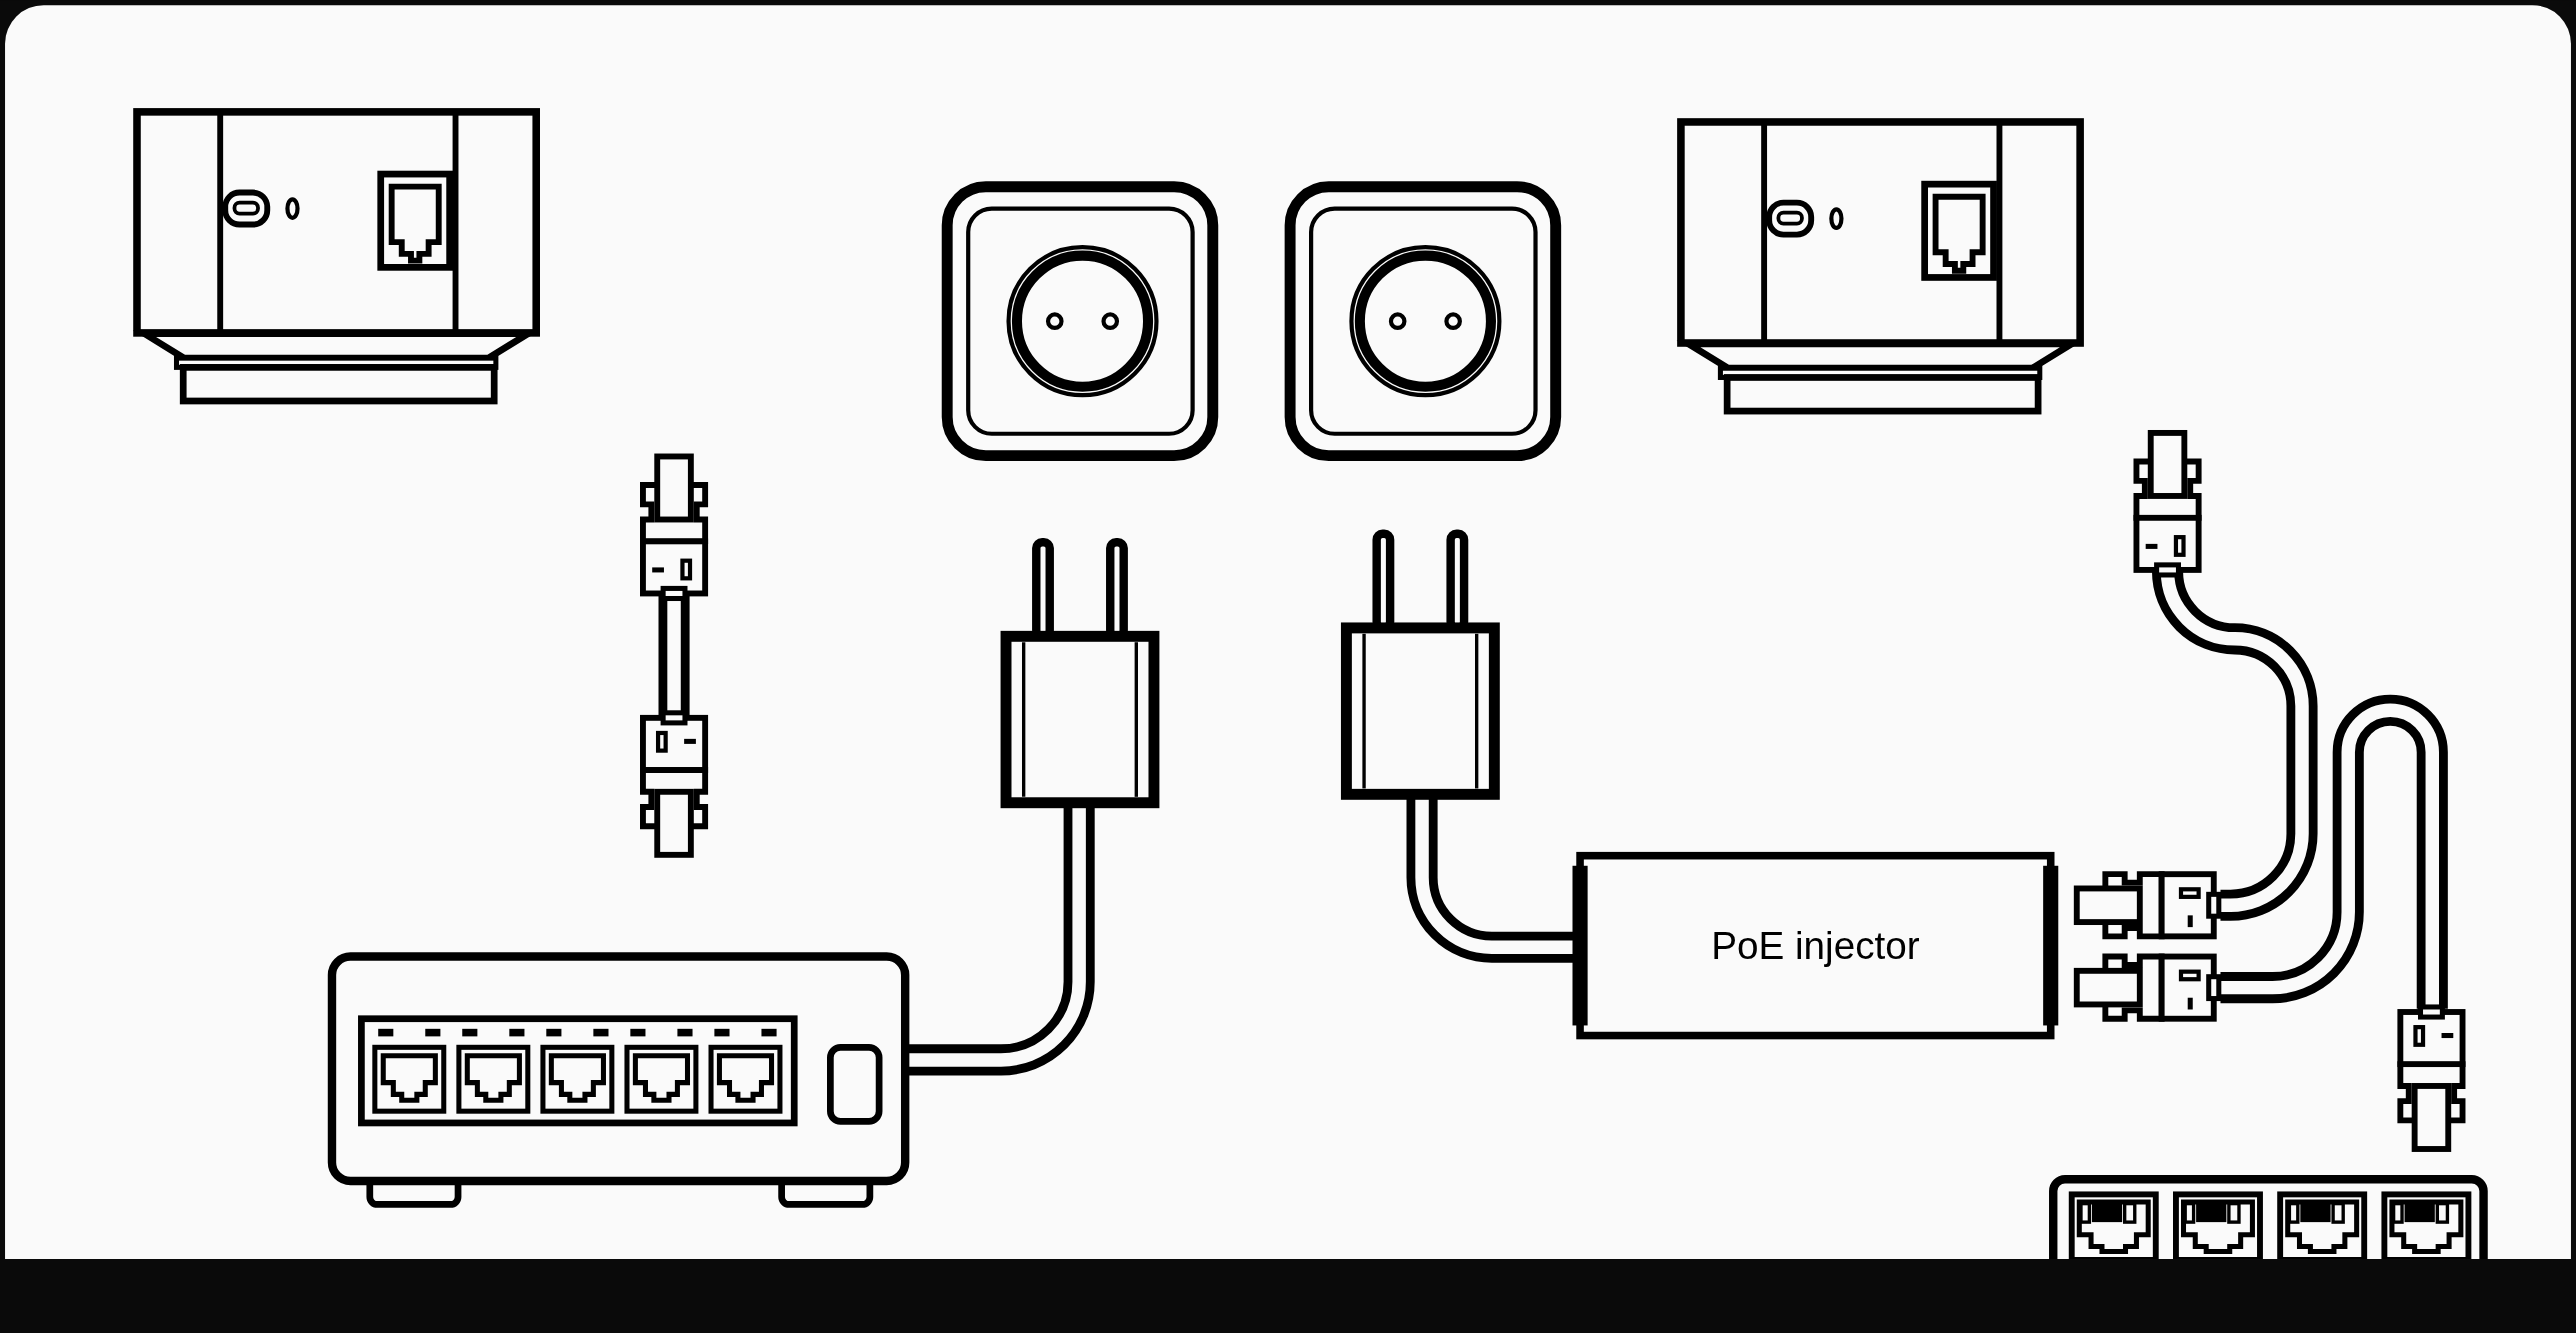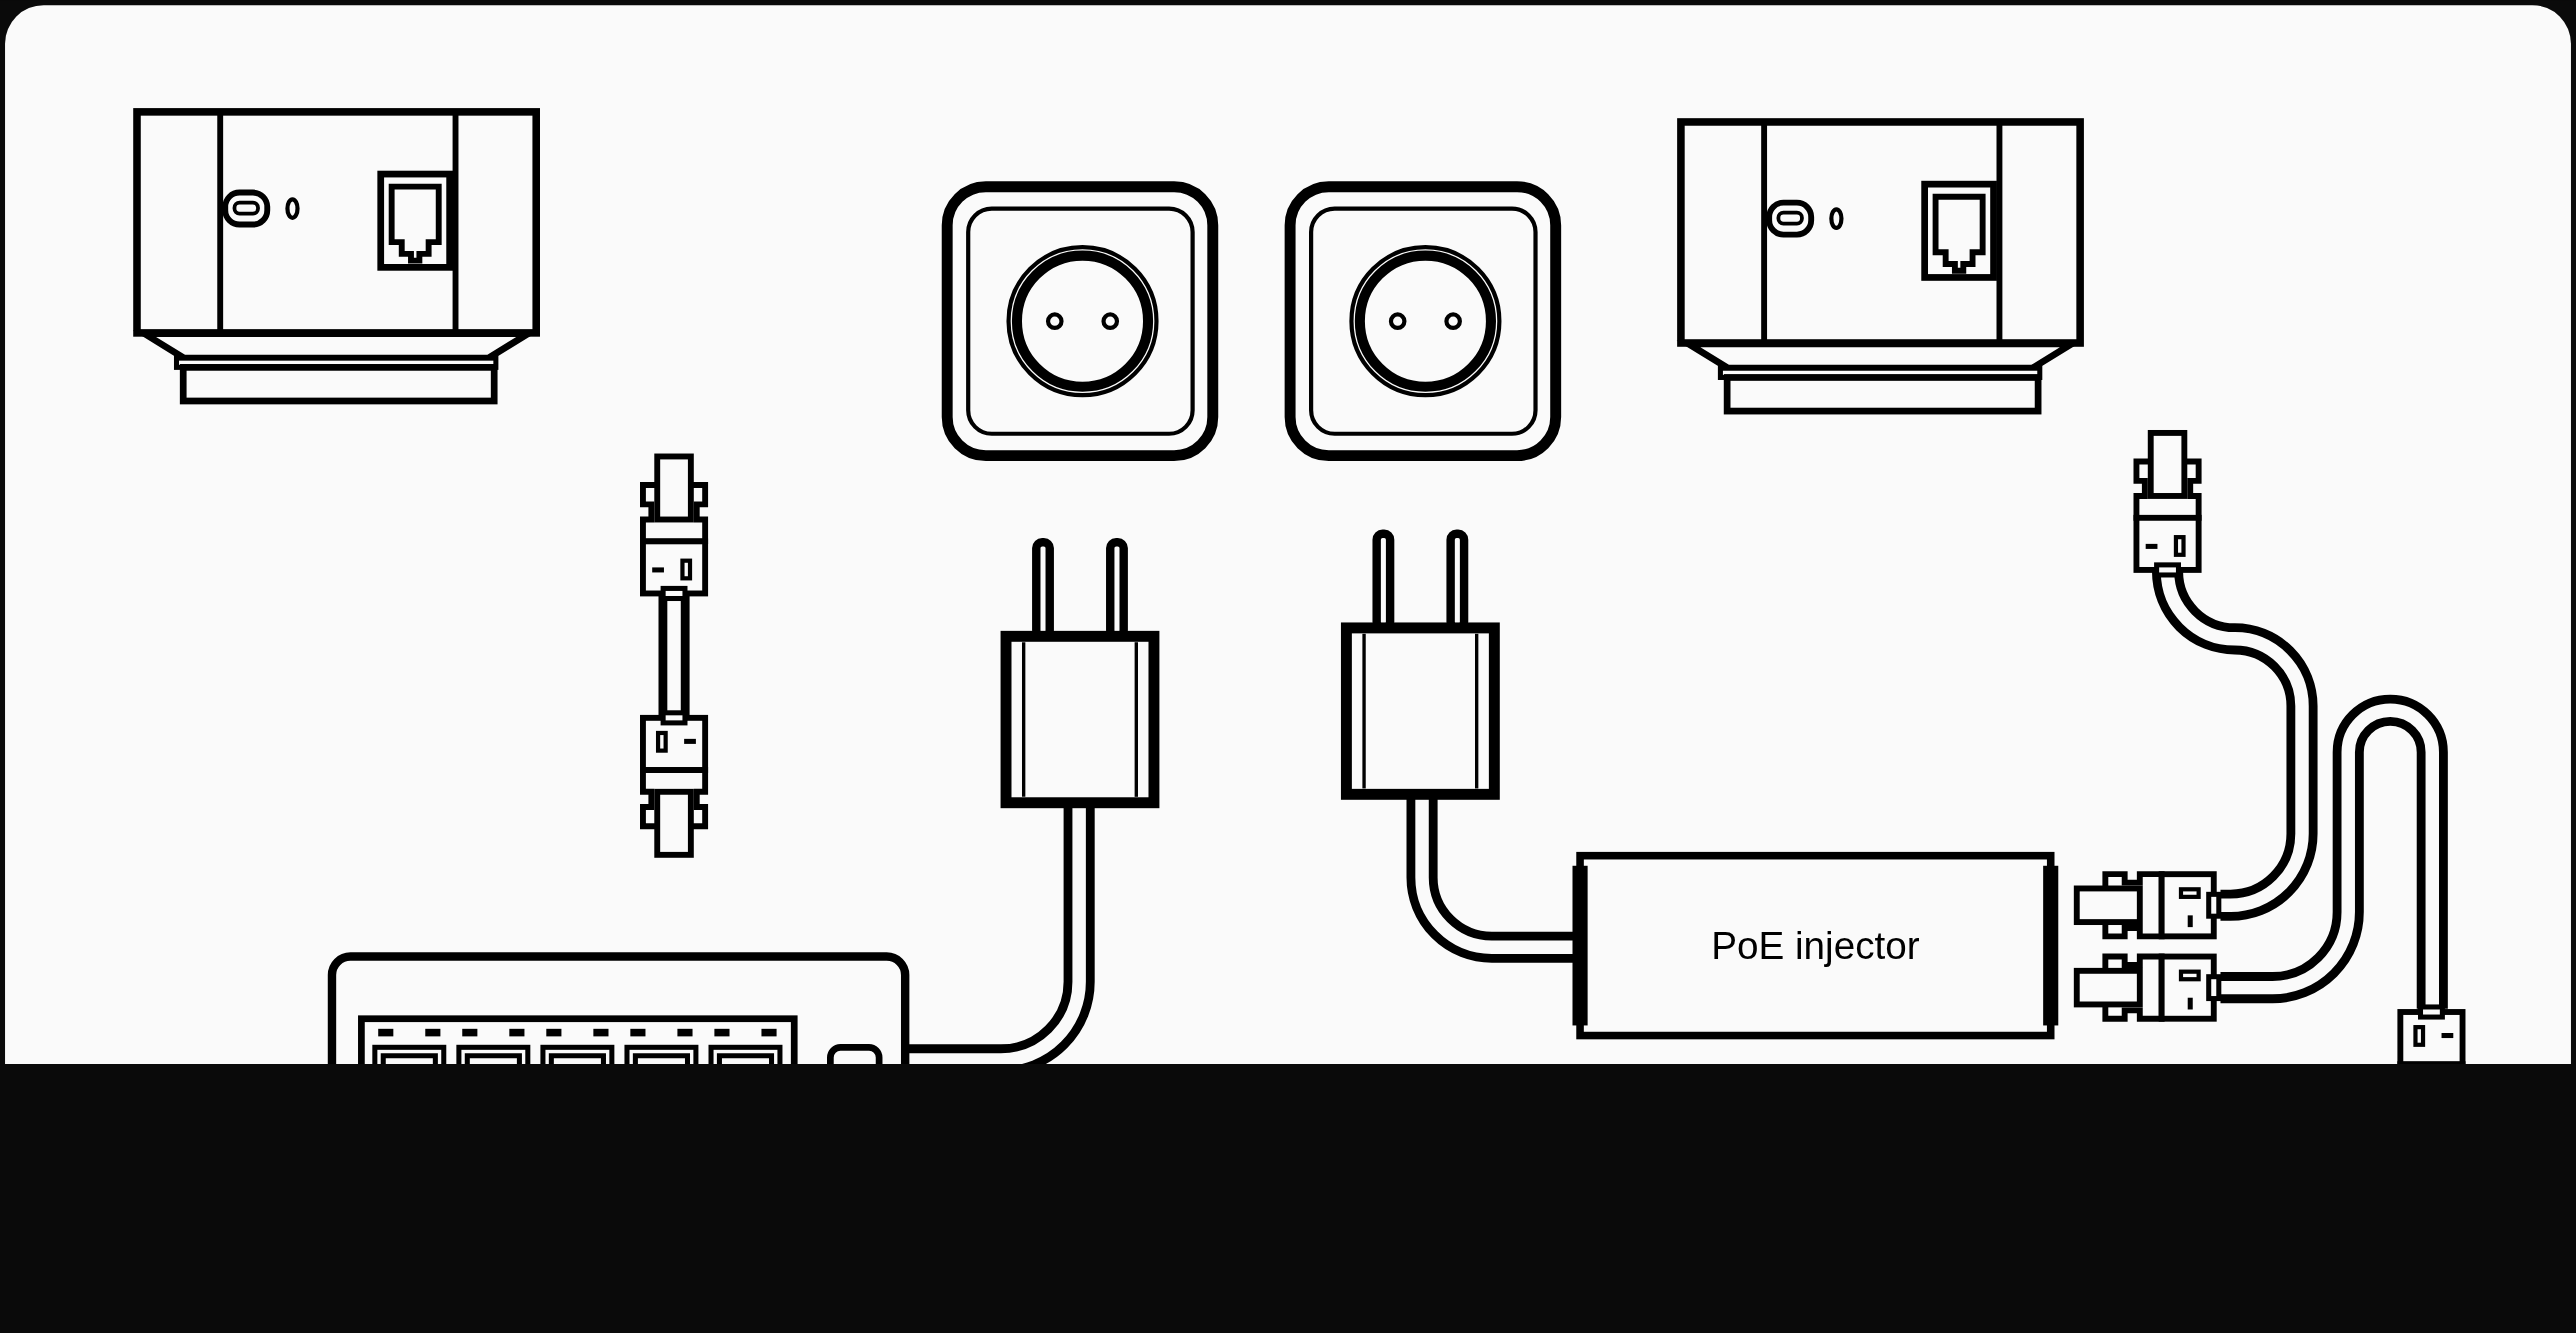--- a/index.html
+++ b/index.html
@@ -1,16 +1,16 @@
 <!DOCTYPE html>
 <html style="font-size:13.4px"><head>
 <meta charset="utf-8">
 <style>
   html,body{margin:0;padding:0;background:#0a0a0a;}
-  .stage{width:2576px;height:1064px;position:relative;}
+  .stage{width:2576px;height:1259px;position:relative;}
   svg{display:block;width:2576px;height:1334px;}
   .label{font-family:"Liberation Sans",sans-serif;font-size:46px;fill:#000;}
   .outline{fill:#fafafa;stroke:#000;}
   .thin{fill:none;stroke:#000;}
   .cable-outer{fill:none;stroke:#000;stroke-width:37;}
   .cable-inner{fill:none;stroke:#fafafa;stroke-width:16;}
   .led{fill:#000;stroke:none;}
 </style>
 </head>
 <body>

